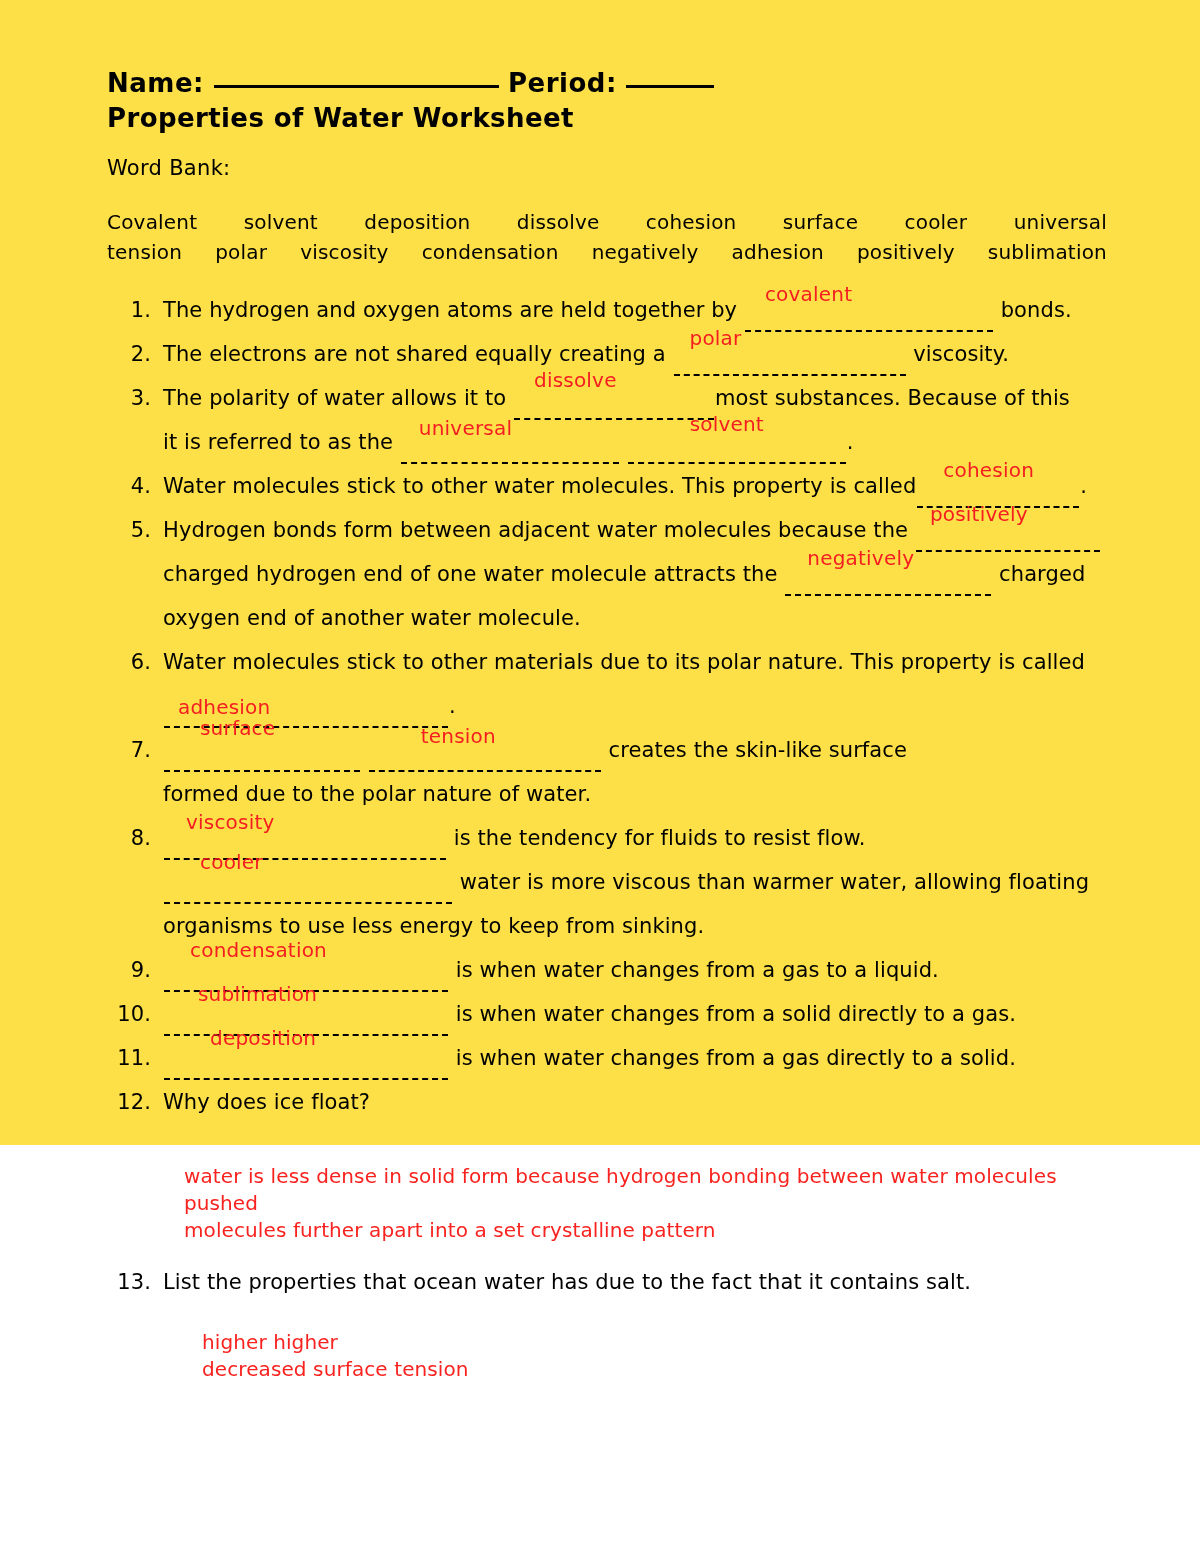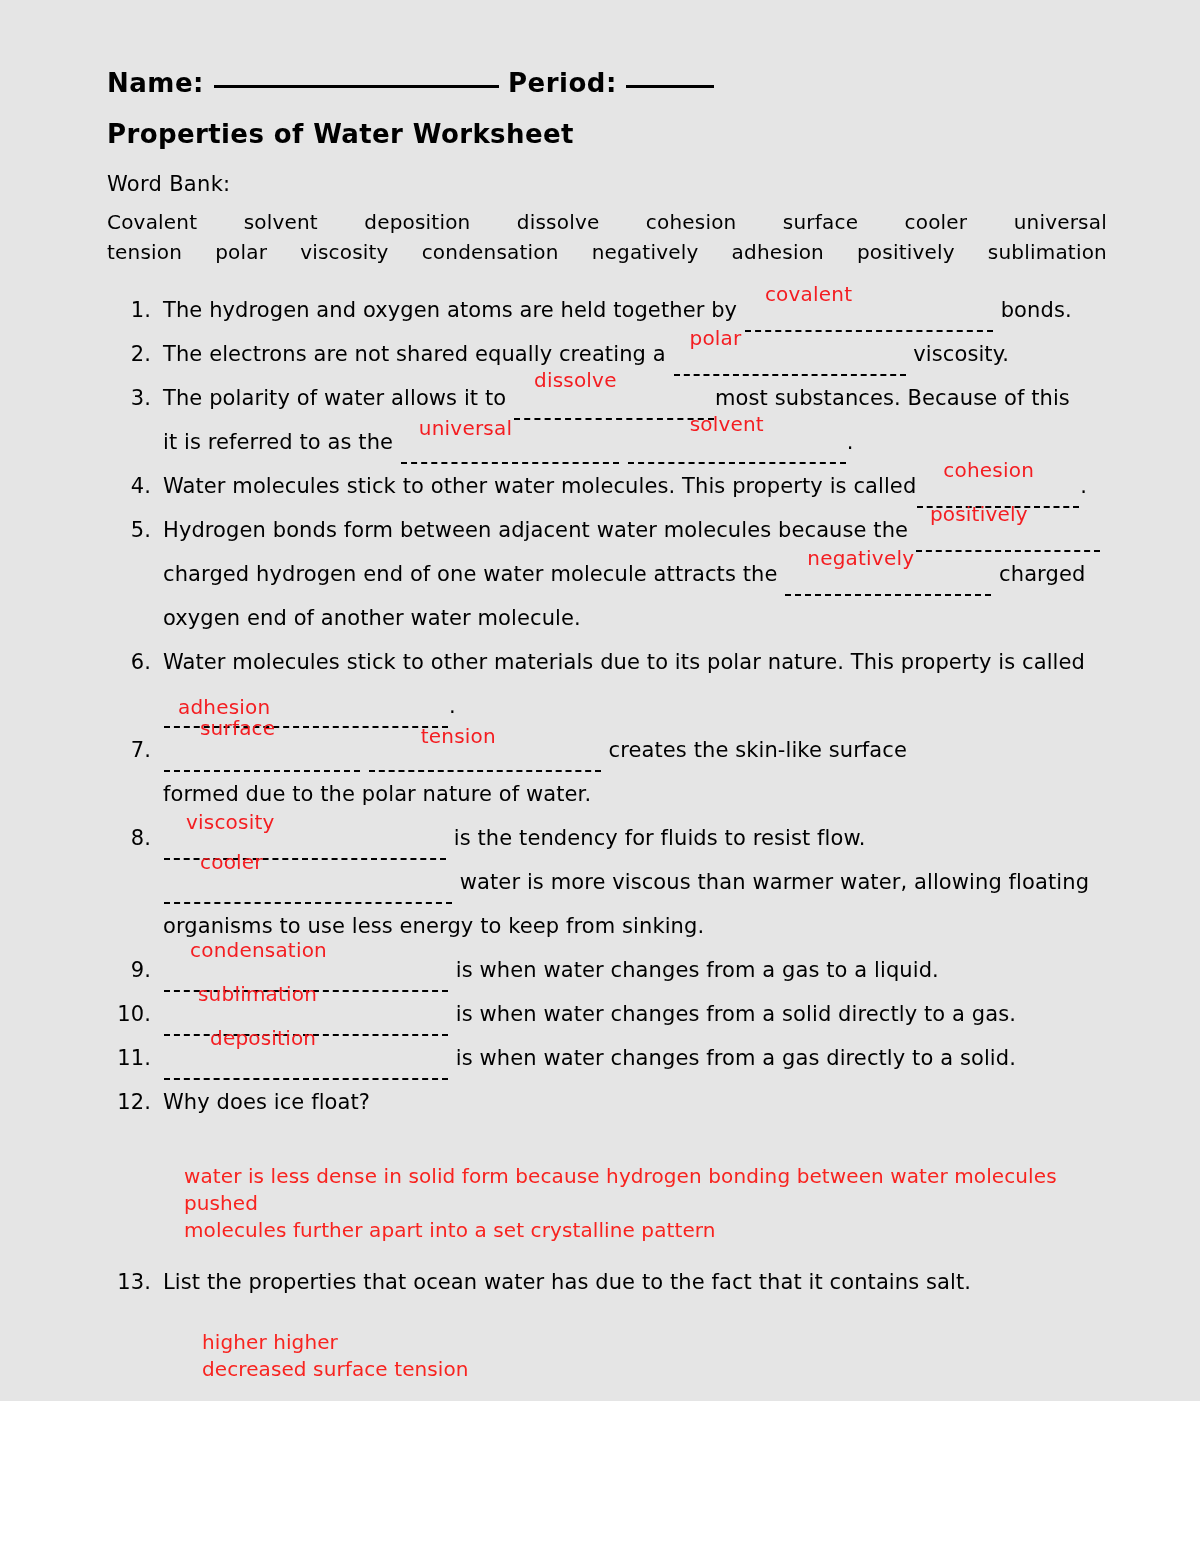--- a/index.html
+++ b/index.html
@@ -12,22 +12,22 @@
     height: 1553px;
     position: relative;
     font-family: "DejaVu Sans", sans-serif;
     color: #000000;
     overflow: hidden;
   }
   .page {
     position: absolute;
     left: 0; top: 0;
     width: 1200px;
-    height: 1401px;
-    background: #e5e5e5;
+    height: 1145px;
+    background: #fde047;
   }
 
   
   .hdr-wrap {
     position: absolute;
     left: 107px;
     top: 66px;
     width: 1010px;
   }
   .name-line {
@@ -43,21 +43,21 @@
     vertical-align: 4px;
   }
   .blank-name { width: 285px; }
   .blank-period { width: 88px; }
 
   .doc-title {
     font-size: 26px;
     font-weight: bold;
     line-height: 36px;
     letter-spacing: 0.4px;
-    margin-top: 16px;
+    margin-top: 0;
   }
   .word-bank-label {
     font-size: 21px;
     line-height: 30px;
     margin-top: 17px;
     letter-spacing: 0.3px;
   }
 
   
   .word-bank {

